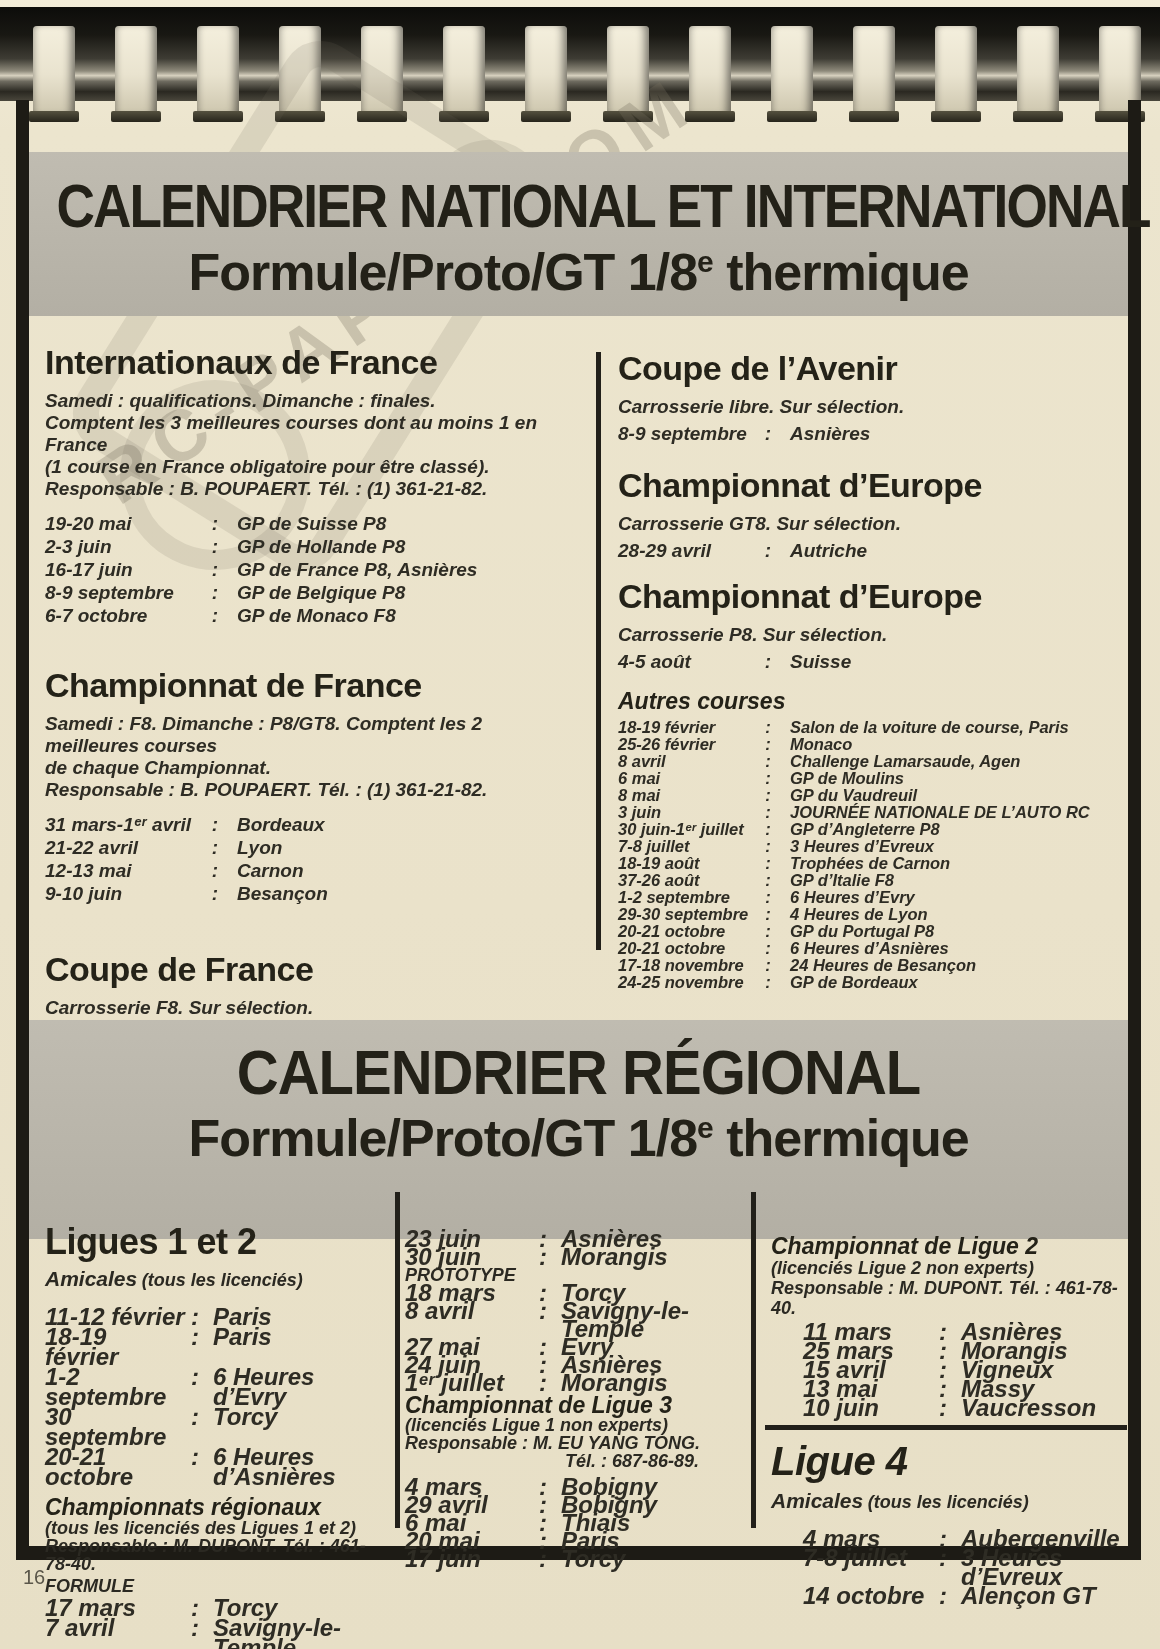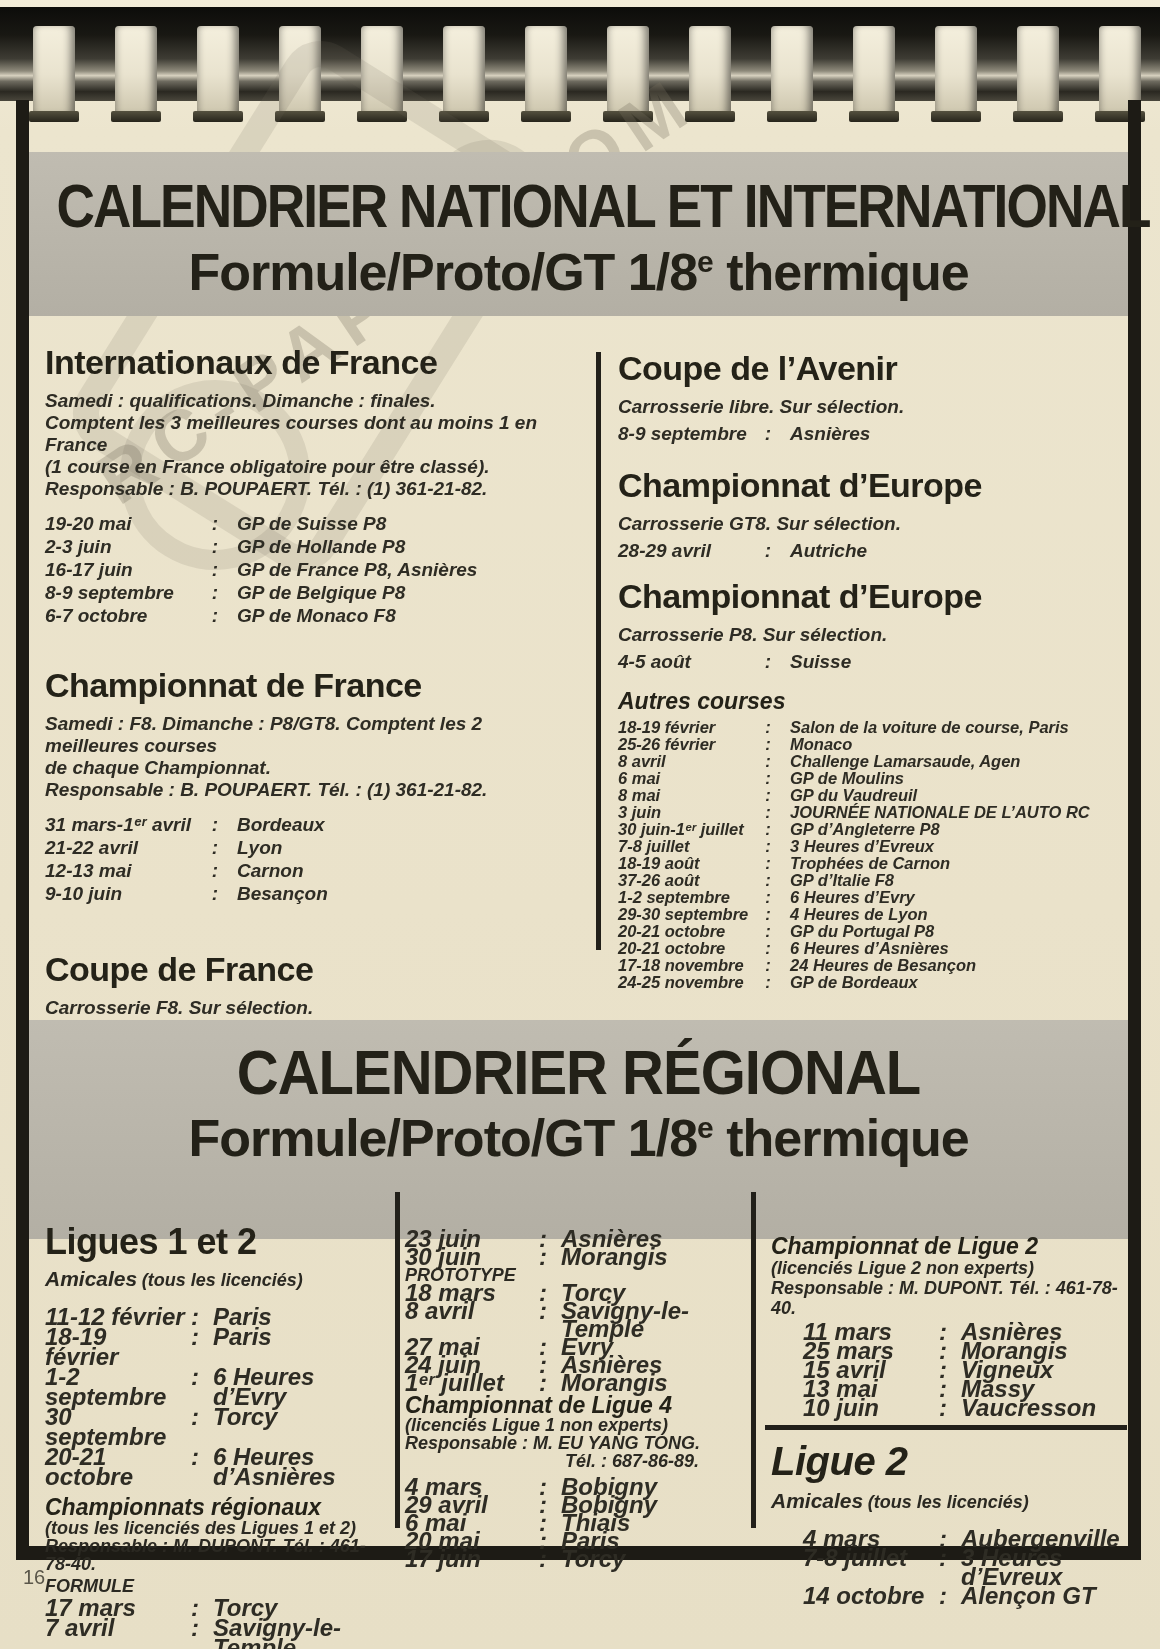--- a/index.html
+++ b/index.html
@@ -500,21 +500,21 @@
           <span class="c">:</span>
           <span class="e">Asnières</span>
         </div>
 
         <div class="row">
           <span class="d">1ᵉʳ juillet</span>
           <span class="c">:</span>
           <span class="e">Morangis</span>
         </div>
       </div>
-    <h3 class="ital">Championnat de Ligue 4</h3>
+    <h3 class="ital">Championnat de Ligue 3</h3>
     <p class="note">(licenciés Ligue 1 non experts)</p>
     <p class="note">Responsable : M. EU YANG TONG.</p>
     <p class="note tel">Tél. : 687-86-89.</p>
     <div class="events lg1">
 
         <div class="row">
           <span class="d">4 mars</span>
           <span class="c">:</span>
           <span class="e">Bobigny</span>
         </div>
@@ -577,21 +577,21 @@
           <span class="e">Massy</span>
         </div>
 
         <div class="row">
           <span class="d">10 juin</span>
           <span class="c">:</span>
           <span class="e">Vaucresson</span>
         </div>
       </div>
     <div class="hdiv"></div>
-    <h2 class="ligue3-h">Ligue 2</h2>
+    <h2 class="ligue3-h">Ligue 4</h2>
     <p class="amicales-line"><span class="lbl">Amicales</span> <span class="nt">(tous les licenciés)</span></p>
     <div class="events">
 
         <div class="row">
           <span class="d">4 mars</span>
           <span class="c">:</span>
           <span class="e">Aubergenville</span>
         </div>
 
         <div class="row">

